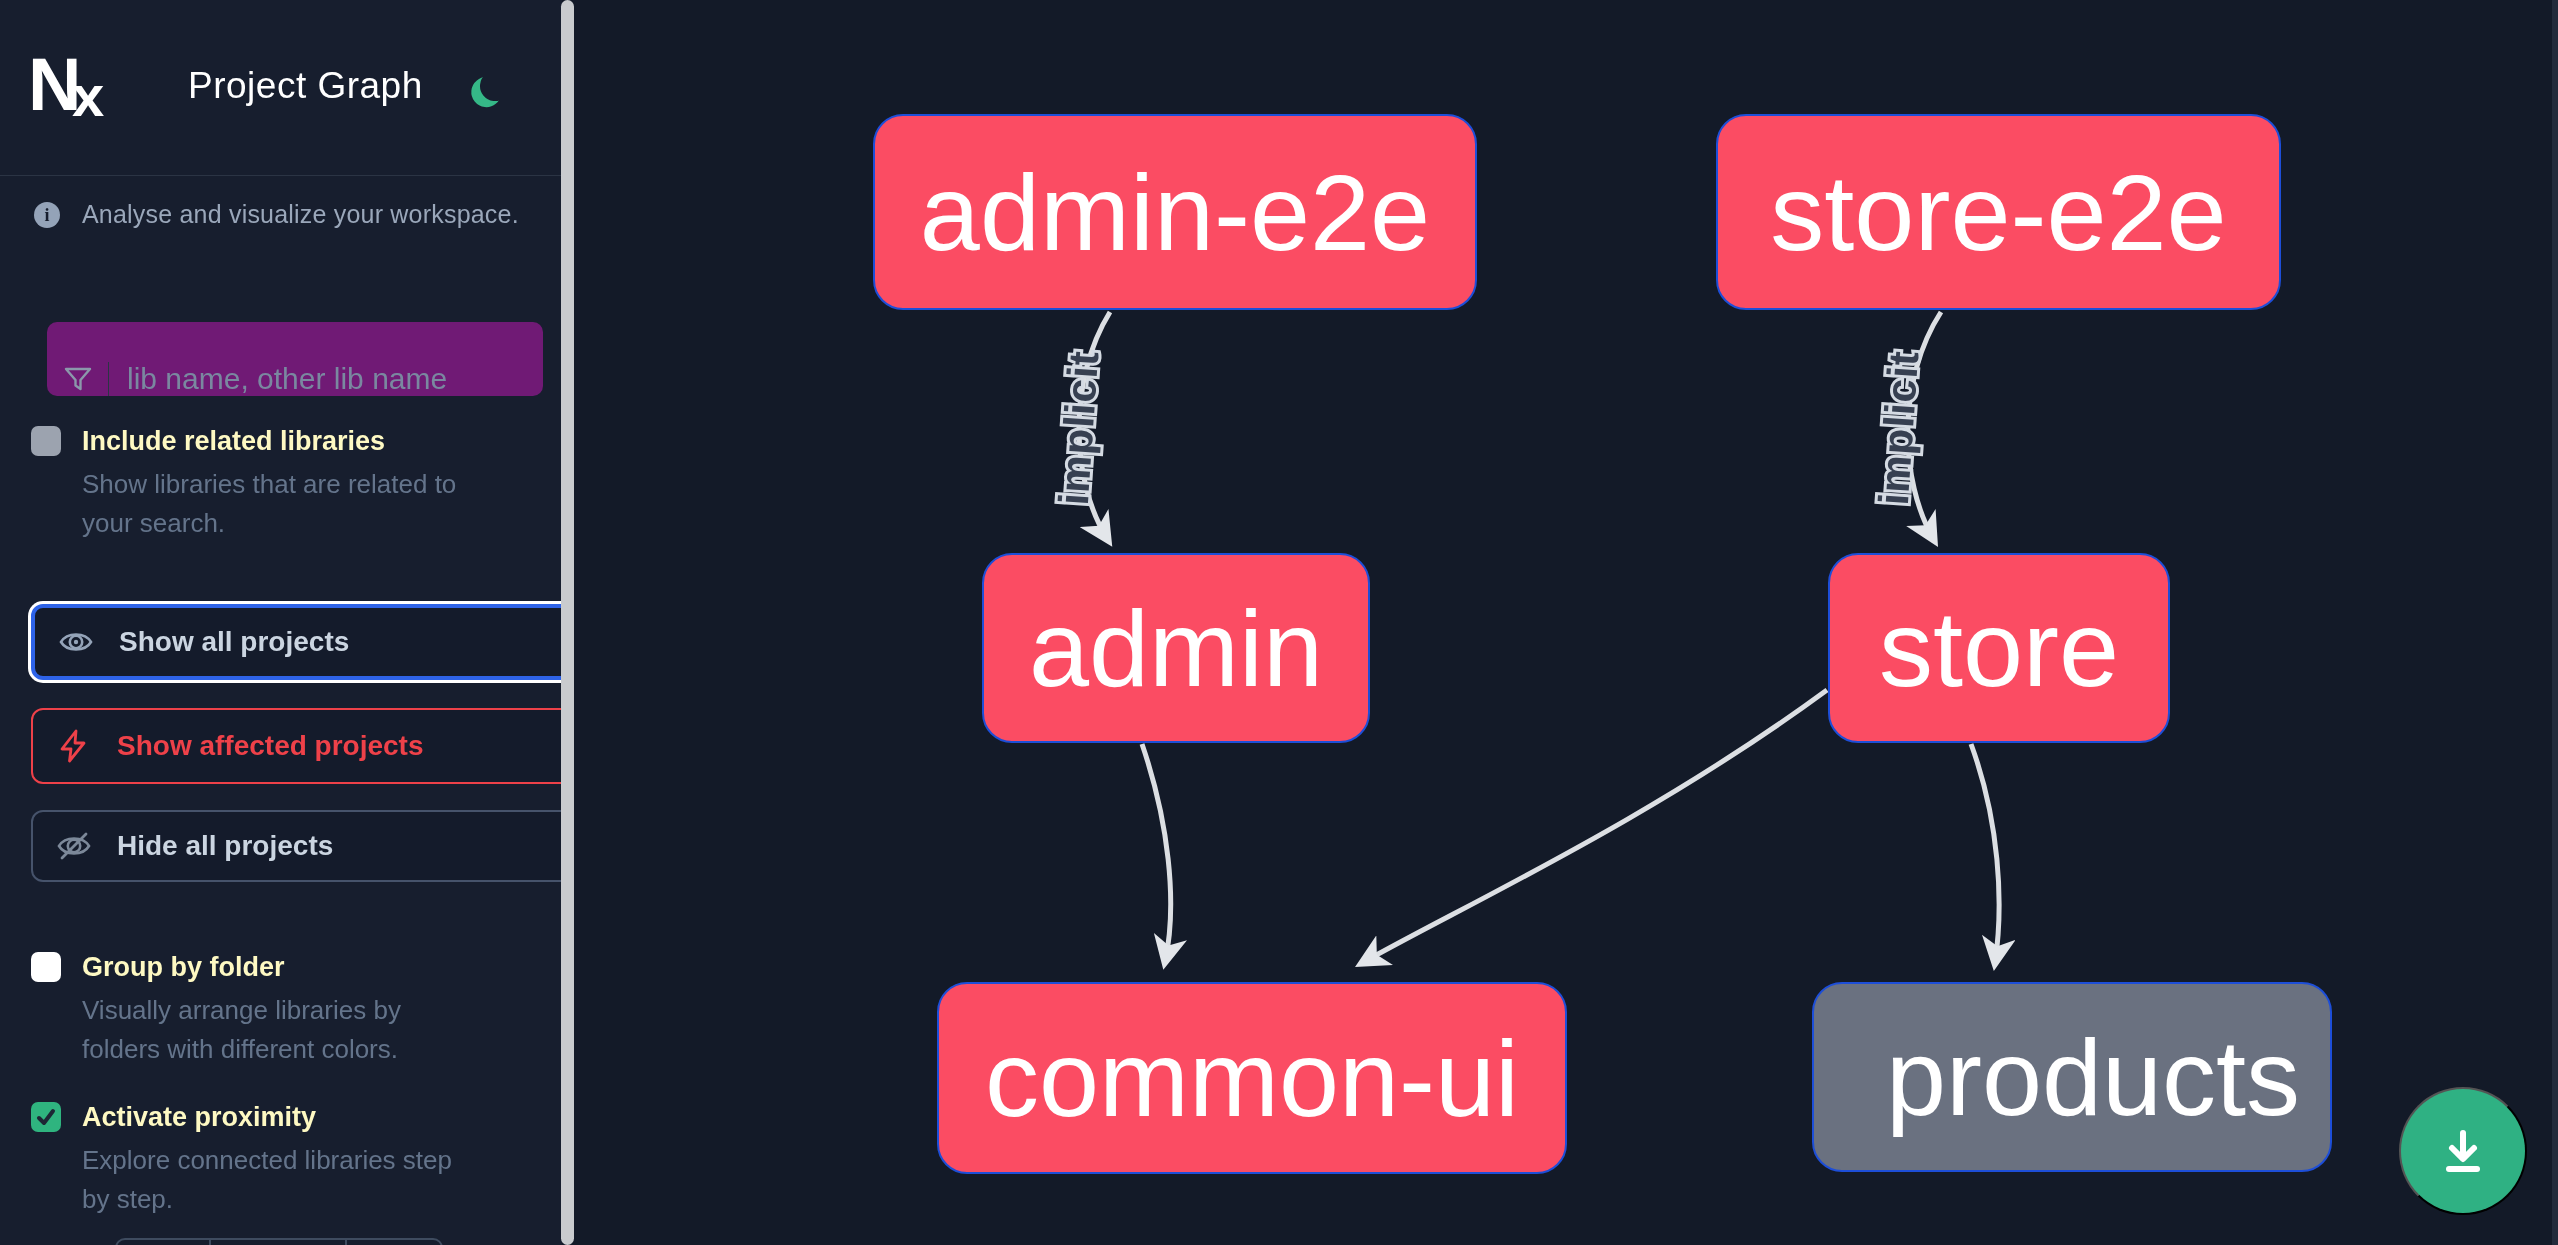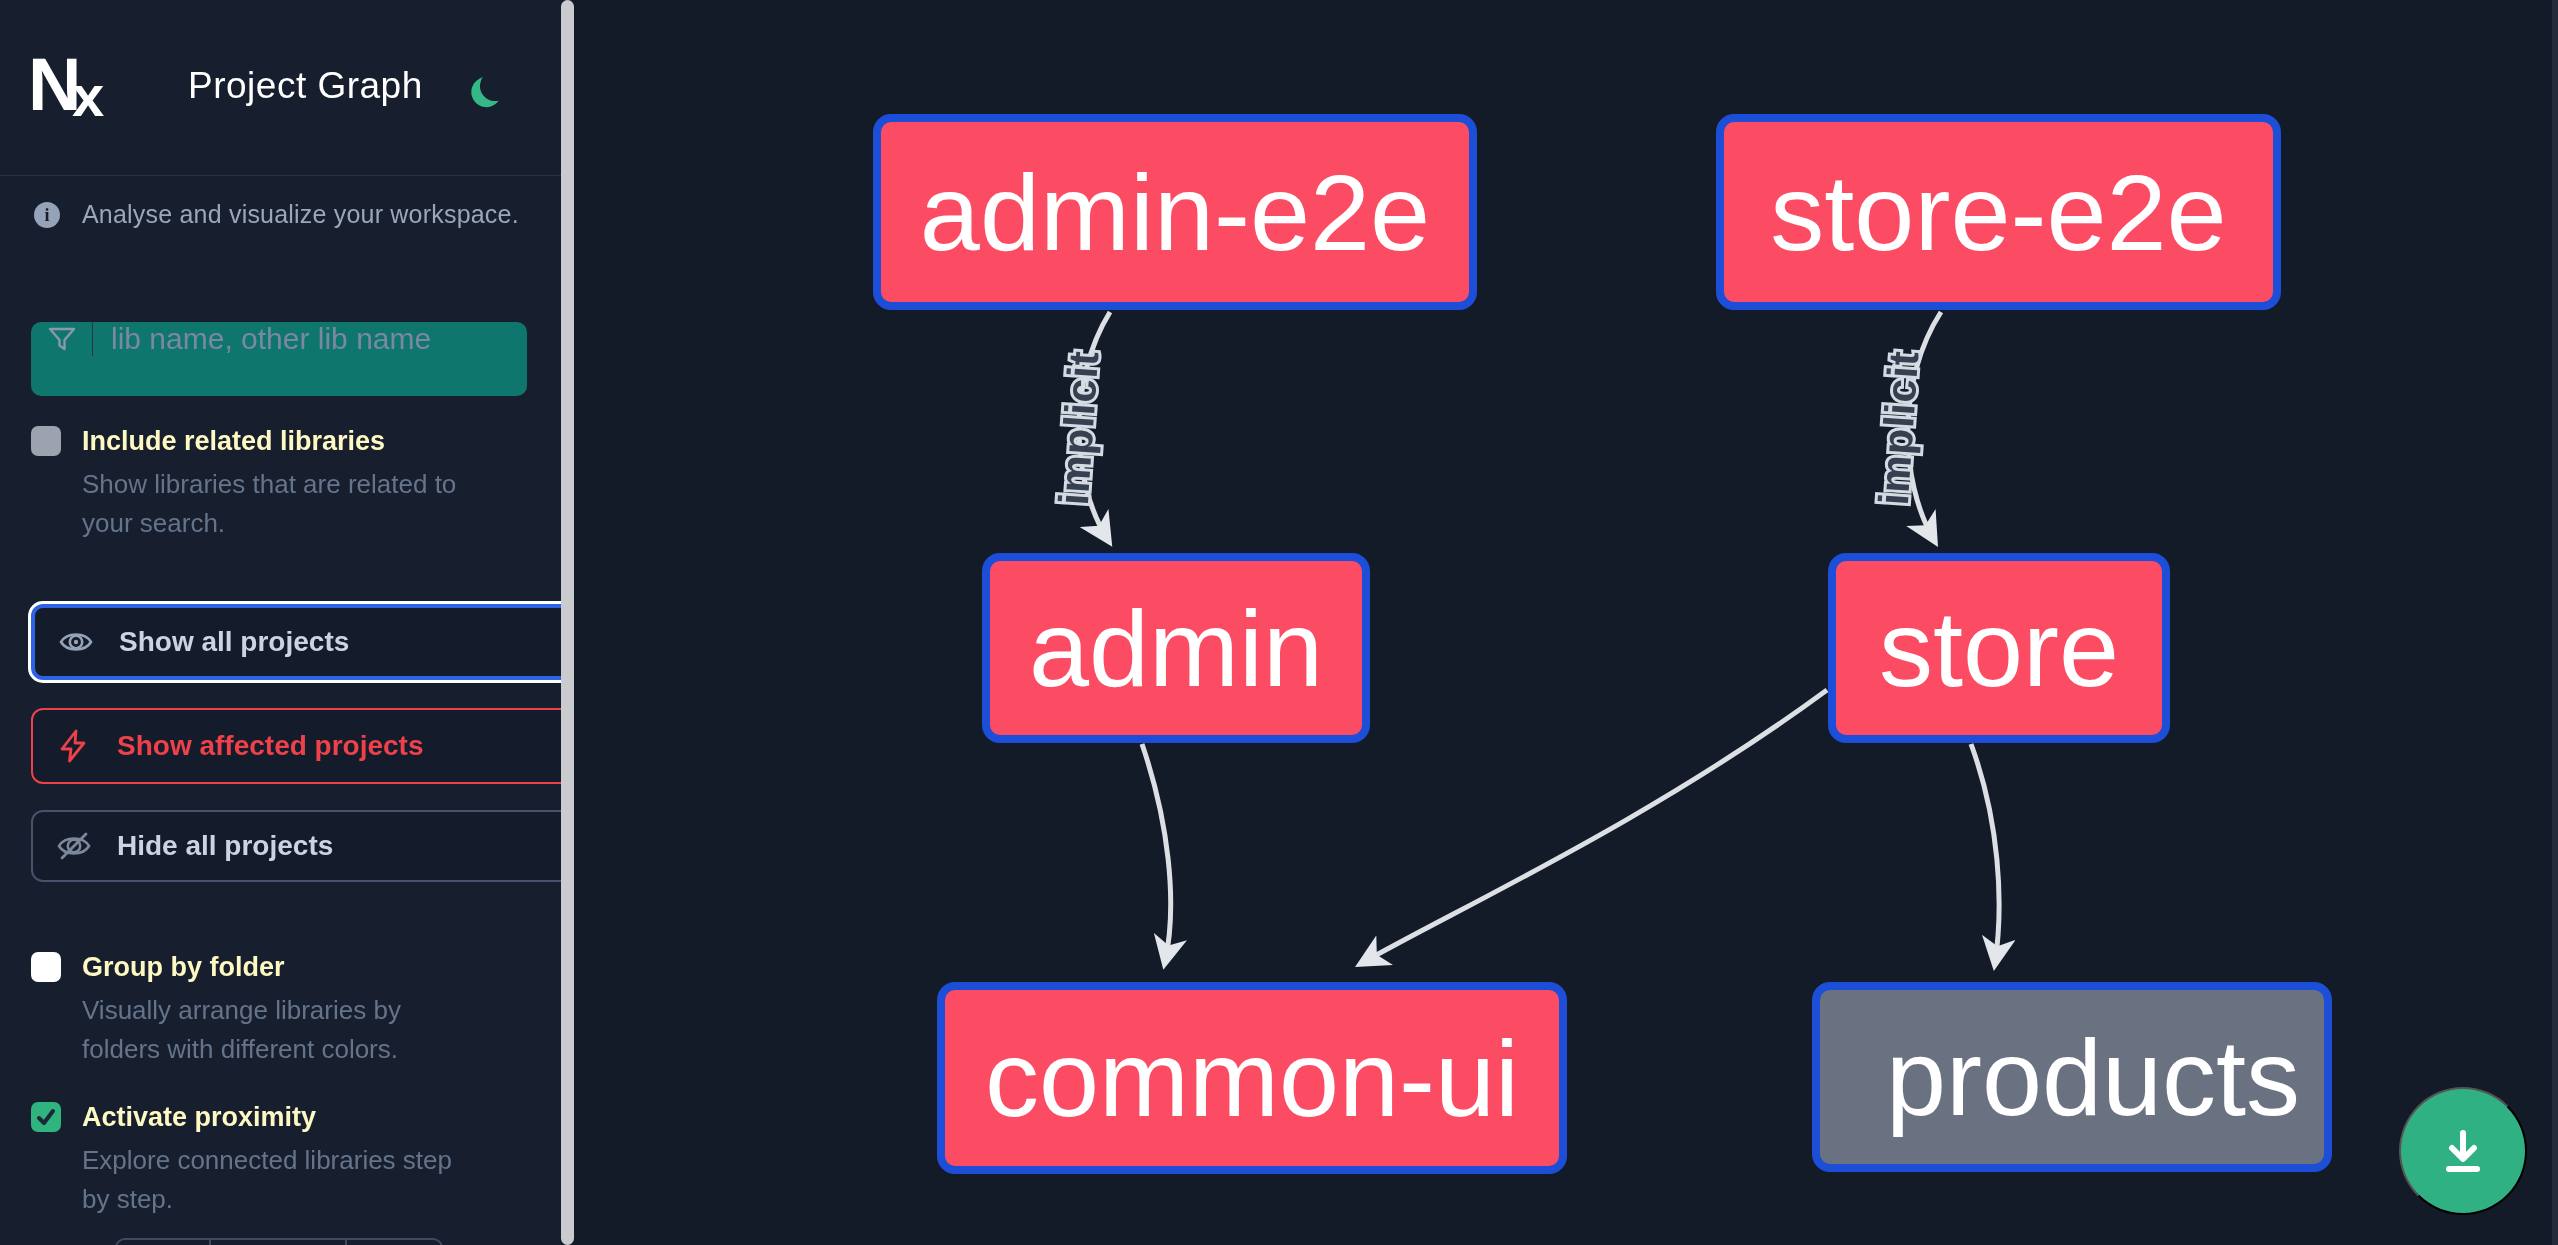--- a/index.html
+++ b/index.html
@@ -22,22 +22,22 @@
   .moon { margin-left:auto; width:30px; height:30px; border-radius:50%;
           box-shadow:-8px 7px 0 0 #35b887; transform:rotate(6deg); cursor:pointer; }
   .divider { position:absolute; left:0; top:175px; width:562px; height:1px; background:#2b3444; }
 
   .info-row { position:absolute; left:34px; top:200px; right:30px; display:flex; align-items:flex-start; }
   .info-icon { width:26px; height:26px; border-radius:50%; background:#94a3b8; color:#171e2e;
                font-size:18px; font-weight:700; display:flex; align-items:center; justify-content:center;
                font-family:"Liberation Serif","DejaVu Serif",serif; flex:0 0 auto; margin-top:2px;}
   .info-text { margin-left:22px; font-size:25px; color:#9aa7ba; letter-spacing:.2px; }
 
-  .search-box { position:absolute; left:31px; top:322px; width:496px; height:74px;
-                background:#0f766e; border-radius:10px; display:flex; align-items:flex-start; overflow:hidden; }
+  .search-box { position:absolute; left:47px; top:322px; width:496px; height:74px;
+                background:#701a75; border-radius:10px; display:flex; align-items:flex-end; overflow:hidden; }
   .search-icon-cell { width:62px; display:flex; align-items:center; justify-content:center;
                       border-right:1px solid #2b3444; }
   .search-input { flex:1; background:transparent; border:none; outline:none; color:#cbd5e1;
                   font-size:30px; padding:0 18px; font-family:inherit; }
   .search-input::placeholder { color:#7a88a0; }
 
   .check-block { position:absolute; left:31px; right:30px; }
   .cb-box { position:absolute; left:0; top:2px; width:30px; height:30px; border-radius:7px; background:#ffffff; cursor:pointer; }
   .cb-box.gray { background:#9ca3af; }
   .cb-box.green { background:#2fb47f; display:flex; align-items:center; justify-content:center; }
@@ -66,21 +66,21 @@
   .canvas { position:absolute; left:562px; top:0; right:0; bottom:0; background:#131a28; }
   .right-strip { position:absolute; right:0; top:0; width:6px; height:1245px; background:#232b3b; z-index:7; }
 
   .edges-layer { position:absolute; left:0; top:0; width:2558px; height:1245px; z-index:1; }
   .edge { fill:none; stroke:#dcdfe3; stroke-width:5px; }
   .edge-label { font-family:"Liberation Sans","DejaVu Sans",sans-serif; font-size:42px; font-weight:700;
                 fill:#37405199; fill:#374051; stroke:#d5dbe3; stroke-width:6px; paint-order:stroke;
                 text-anchor:middle; dominant-baseline:middle; letter-spacing:1px; }
 
   .node { position:absolute; z-index:2; display:flex; align-items:center; justify-content:center;
-          border:8px solid #1d4ed8; border-radius:18px; color:#ffffff; font-size:108px; font-weight:400;
+          border:2px solid #1d4ed8; border-radius:30px; color:#ffffff; font-size:108px; font-weight:400;
           cursor:pointer; letter-spacing:0px; }
   .node.affected { background:#fb4c63; }
   .node.normal   { background:#6a7180;padding-left:42px; }
 
   .fab { position:absolute; left:2399px; top:1087px; width:128px; height:128px; border-radius:50%;
          background:#2fb183; z-index:8; display:flex; align-items:center; justify-content:center; cursor:pointer; }
 </style>
 </head>
 <body>
 

